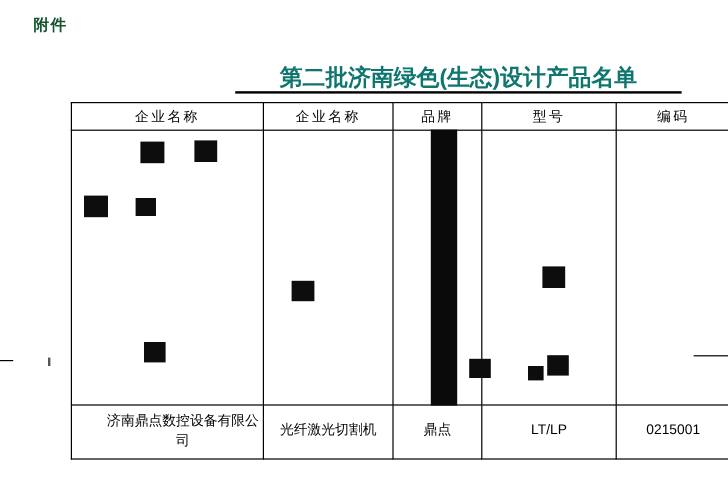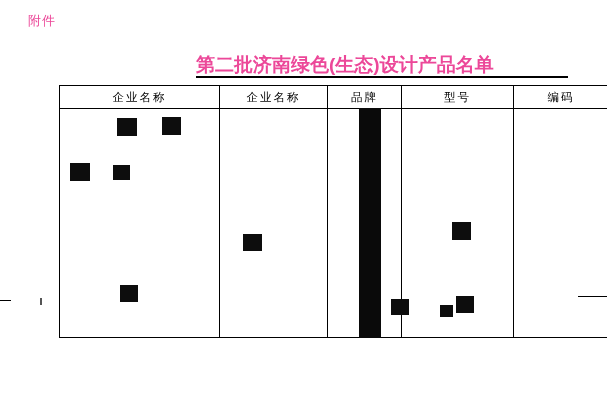--- a/index.html
+++ b/index.html
@@ -19,33 +19,34 @@
     position: absolute;
     left: 0; top: 0;
     width: 607px;
     height: 410px;
   }
   .attach-label {
     position: absolute;
     left: 28px;
     top: 12px;
     font-size: 13px;
-    font-weight: normal;
+    font-weight: bold;
     letter-spacing: 1px;
-    color: #ec4899;
+    color: #14532d;
   }
   .doc-title {
     position: absolute;
     left: 196px;
     top: 52px;
     width: 372px;
+    text-align: center;
     font-size: 19px;
     font-weight: bold;
     letter-spacing: 0px;
-    color: #ec4899;
+    color: #0f766e;
     white-space: nowrap;
   }
   .title-underline {
     position: absolute;
     left: 196px;
     top: 76px;
     width: 372px;
     height: 2px;
     background: #000000;
   }
@@ -134,20 +135,27 @@
         <td>型号</td>
         <td>编码</td>
       </tr>
       <tr class="bodyrow">
         <td></td>
         <td></td>
         <td></td>
         <td></td>
         <td></td>
       </tr>
+      <tr class="lastrow">
+        <td class="cell-company">济南鼎点数控设备有限公司</td>
+        <td>光纤激光切割机</td>
+        <td>鼎点</td>
+        <td>LT/LP</td>
+        <td>0215001</td>
+      </tr>
     </tbody>
       </table>
   </div>
 
   <div class="barcode" style="left:359px; top:108px; width:22px; height:230px;"></div>
 
   <div class="blk" style="left:117px; top:118px; width:20px; height:18px;"></div>
   <div class="blk" style="left:162px; top:117px; width:19px; height:18px;"></div>
   <div class="blk" style="left:70px; top:163px; width:20px; height:18px;"></div>
   <div class="blk" style="left:113px; top:165px; width:17px; height:15px;"></div>

